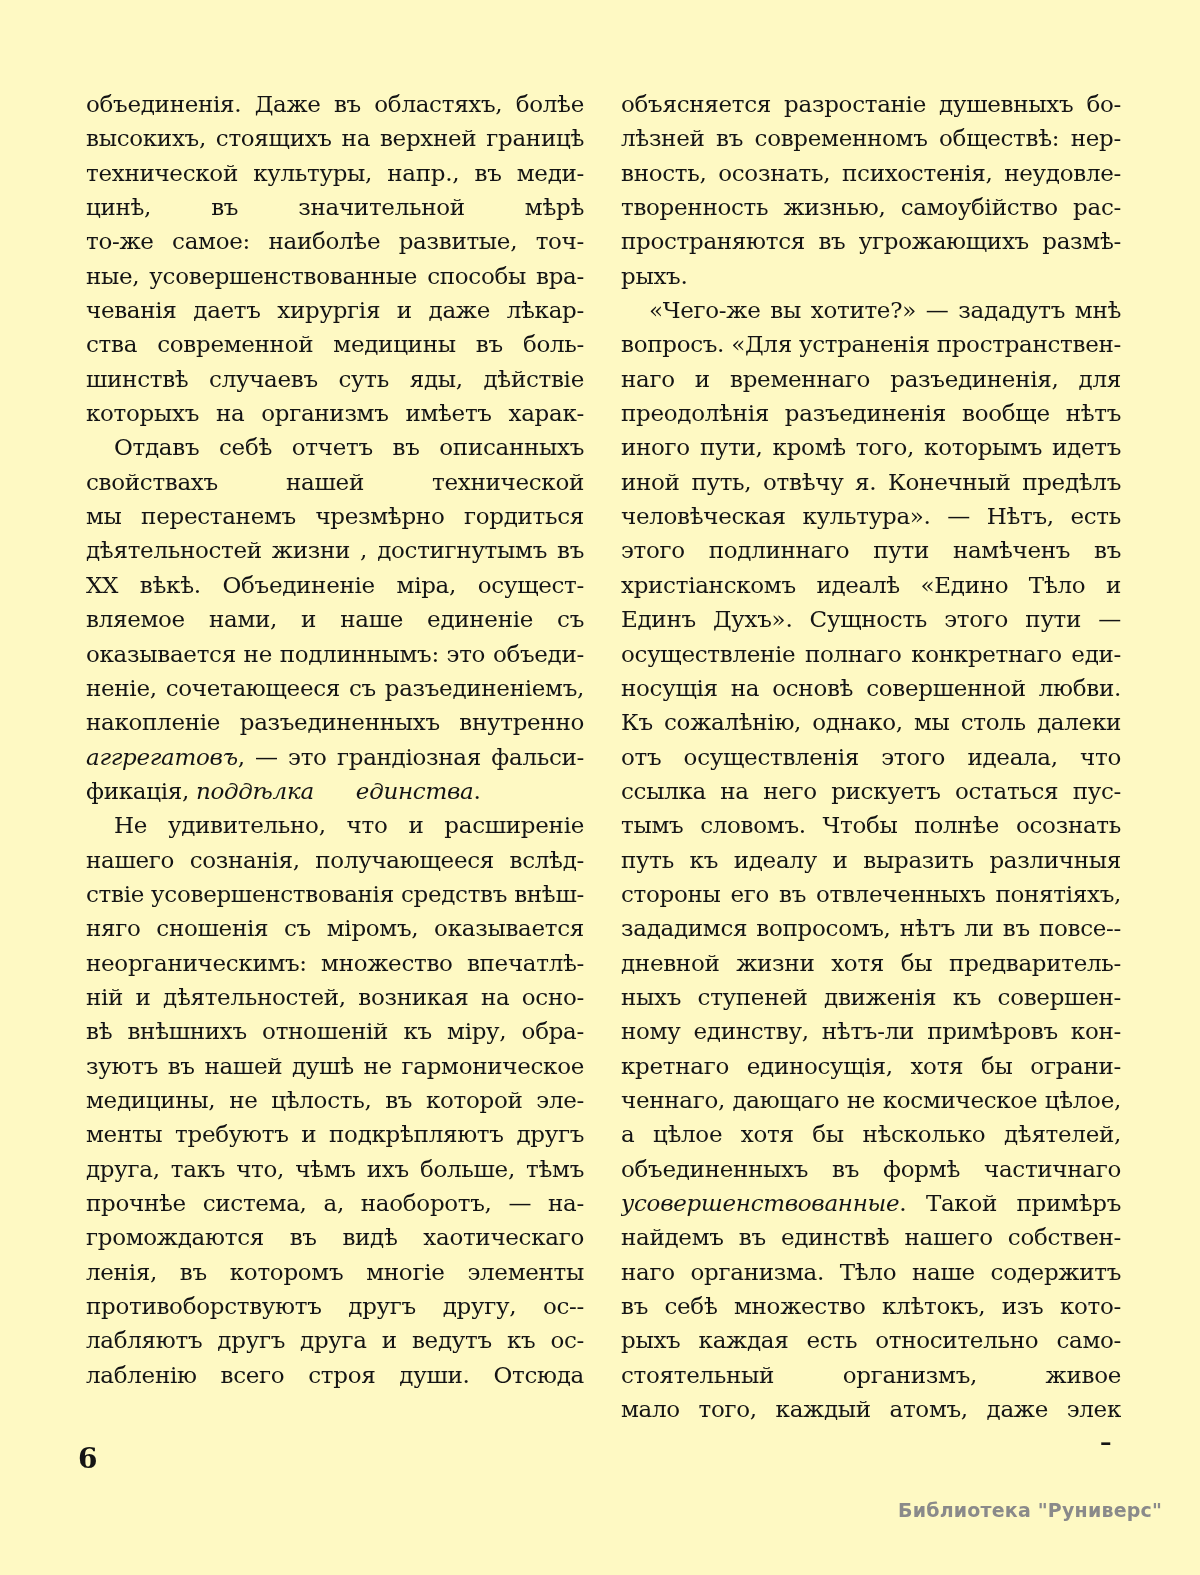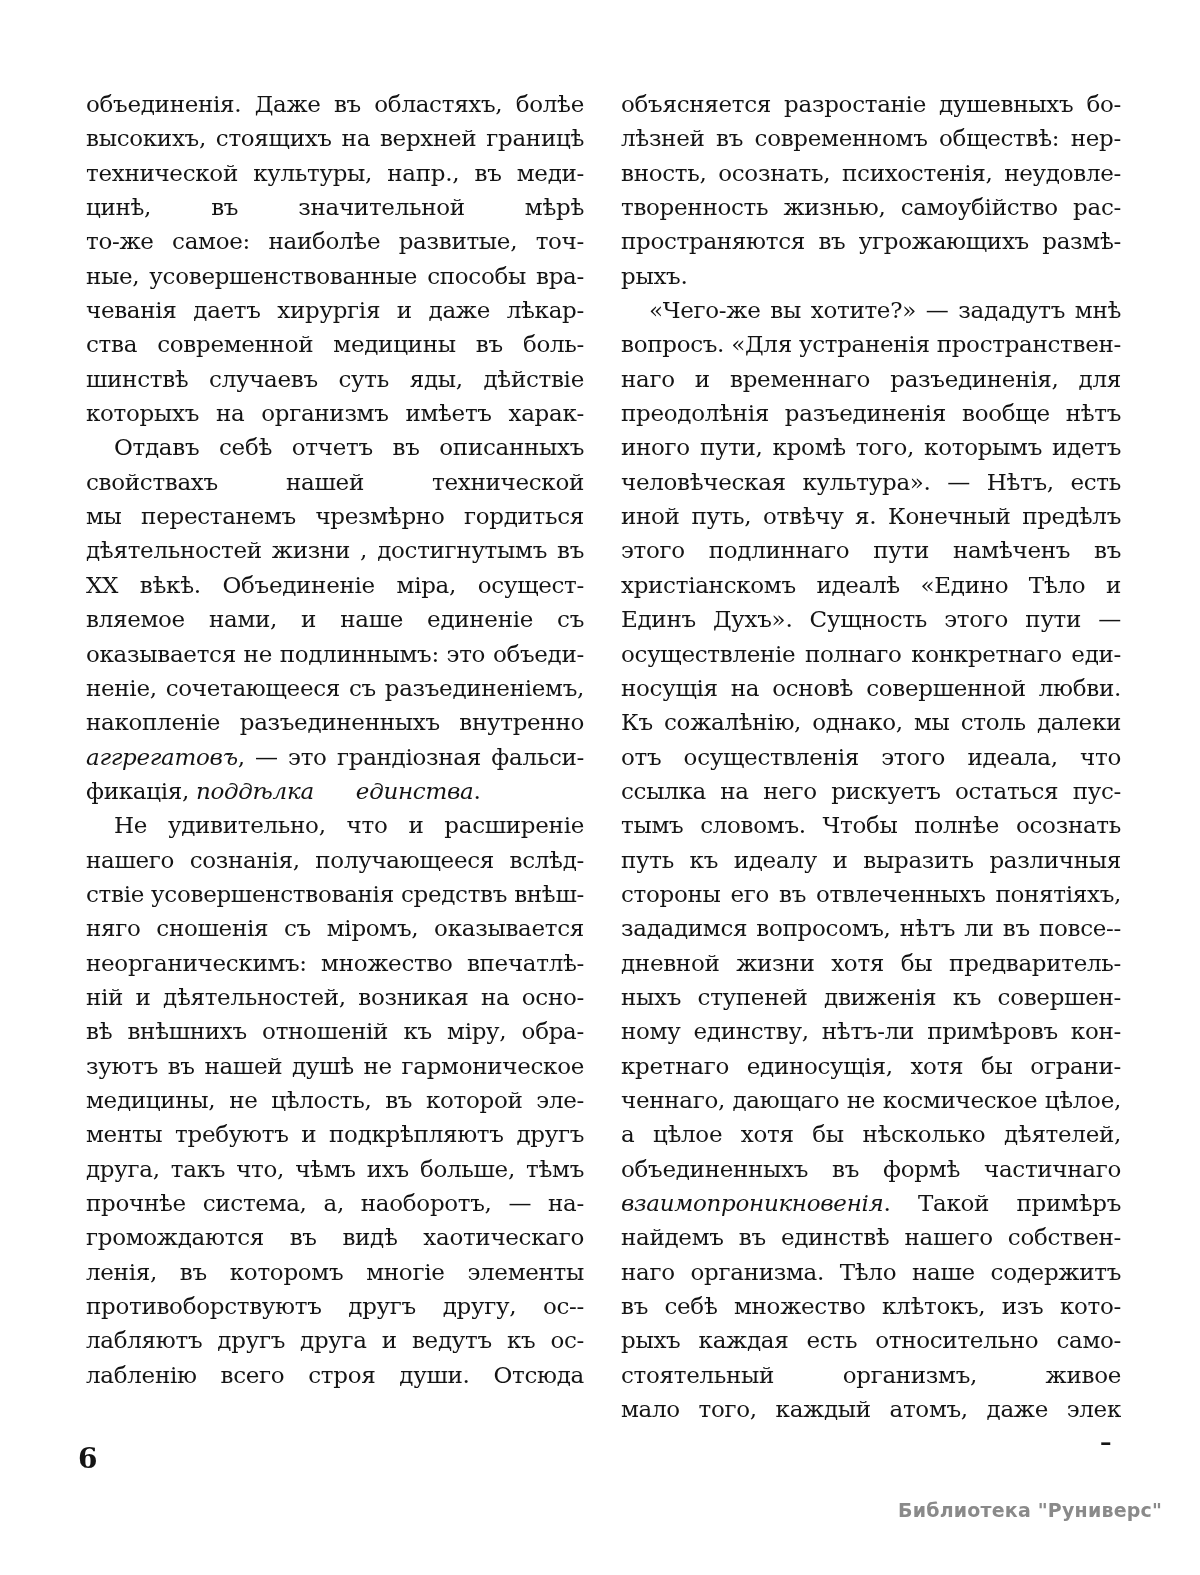--- a/index.html
+++ b/index.html
@@ -1,19 +1,19 @@
 <!DOCTYPE html>
 <html><head>
 <meta charset="utf-8">
 <style>
   html,body{margin:0;padding:0;background:#e8e8e4;}
   .page{
     position:relative;
     width:1200px;height:1575px;
-    background:#ffffff;
+    background:#fef9c3;
     font-family:"DejaVu Serif",serif;
     color:#141414;
     overflow:hidden;
   }
   .col{
     position:absolute;top:87px;
     font-size:23px;
     line-height:34.35px;
     letter-spacing:-0.3px;
   }
@@ -92,42 +92,42 @@
       <div class="ln">лѣзней въ современномъ обществѣ: нер-</div>
       <div class="ln">вность, осознать, психостенія, неудовле-</div>
       <div class="ln">творенность жизнью, самоубійство рас-</div>
       <div class="ln">пространяются въ угрожающихъ размѣ-</div>
       <div class="ln nj">рыхъ.</div>
       <div class="ln ind">«Чего-же вы хотите?» — зададутъ мнѣ</div>
       <div class="ln">вопросъ. «Для устраненія пространствен-</div>
       <div class="ln">наго и временнаго разъединенія, для</div>
       <div class="ln">преодолѣнія разъединенія вообще нѣтъ</div>
       <div class="ln">иного пути, кромѣ того, которымъ идетъ</div>
+      <div class="ln">иной путь, отвѣчу я. Конечный предѣлъ</div>
       <div class="ln">человѣческая культура». — Нѣтъ, есть</div>
-      <div class="ln">иной путь, отвѣчу я. Конечный предѣлъ</div>
       <div class="ln">этого подлиннаго пути намѣченъ въ</div>
       <div class="ln">христіанскомъ идеалѣ «Едино Тѣло и</div>
       <div class="ln">Единъ Духъ». Сущность этого пути —</div>
       <div class="ln">осуществленіе полнаго конкретнаго еди-</div>
       <div class="ln">носущія на основѣ совершенной любви.</div>
       <div class="ln">Къ сожалѣнію, однако, мы столь далеки</div>
       <div class="ln">отъ осуществленія этого идеала, что</div>
       <div class="ln">ссылка на него рискуетъ остаться пус-</div>
       <div class="ln">тымъ словомъ. Чтобы полнѣе осознать</div>
       <div class="ln">путь къ идеалу и выразить различныя</div>
       <div class="ln">стороны его въ отвлеченныхъ понятіяхъ,</div>
       <div class="ln">зададимся вопросомъ, нѣтъ ли въ повсе--</div>
       <div class="ln">дневной жизни хотя бы предваритель-</div>
       <div class="ln">ныхъ ступеней движенія къ совершен-</div>
       <div class="ln">ному единству, нѣтъ-ли примѣровъ кон-</div>
       <div class="ln">кретнаго единосущія, хотя бы ограни-</div>
       <div class="ln">ченнаго, дающаго не космическое цѣлое,</div>
       <div class="ln">а цѣлое хотя бы нѣсколько дѣятелей,</div>
       <div class="ln">объединенныхъ въ формѣ частичнаго</div>
-      <div class="ln"><i>взаимопроникновенія</i>. Такой примѣръ мы</div>
+      <div class="ln"><i>усовершенствованные</i>. Такой примѣръ мы</div>
       <div class="ln">найдемъ въ единствѣ нашего собствен-</div>
       <div class="ln">наго организма. Тѣло наше содержитъ</div>
       <div class="ln">въ себѣ множество клѣтокъ, изъ кото-</div>
       <div class="ln">рыхъ каждая есть относительно само-</div>
       <div class="ln">стоятельный организмъ, живое существо;</div>
       <div class="ln">мало того, каждый атомъ, даже элек</div>
     </div>
   <div class="pageno">6</div>
   <div class="enddash">–</div>
   <div class="watermark">Библиотека "Руниверс"</div>

